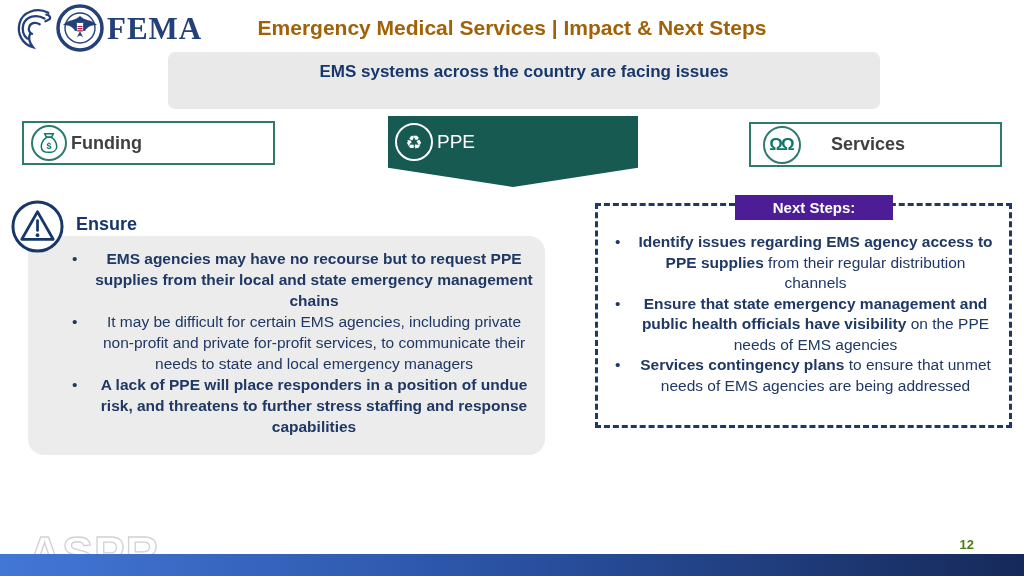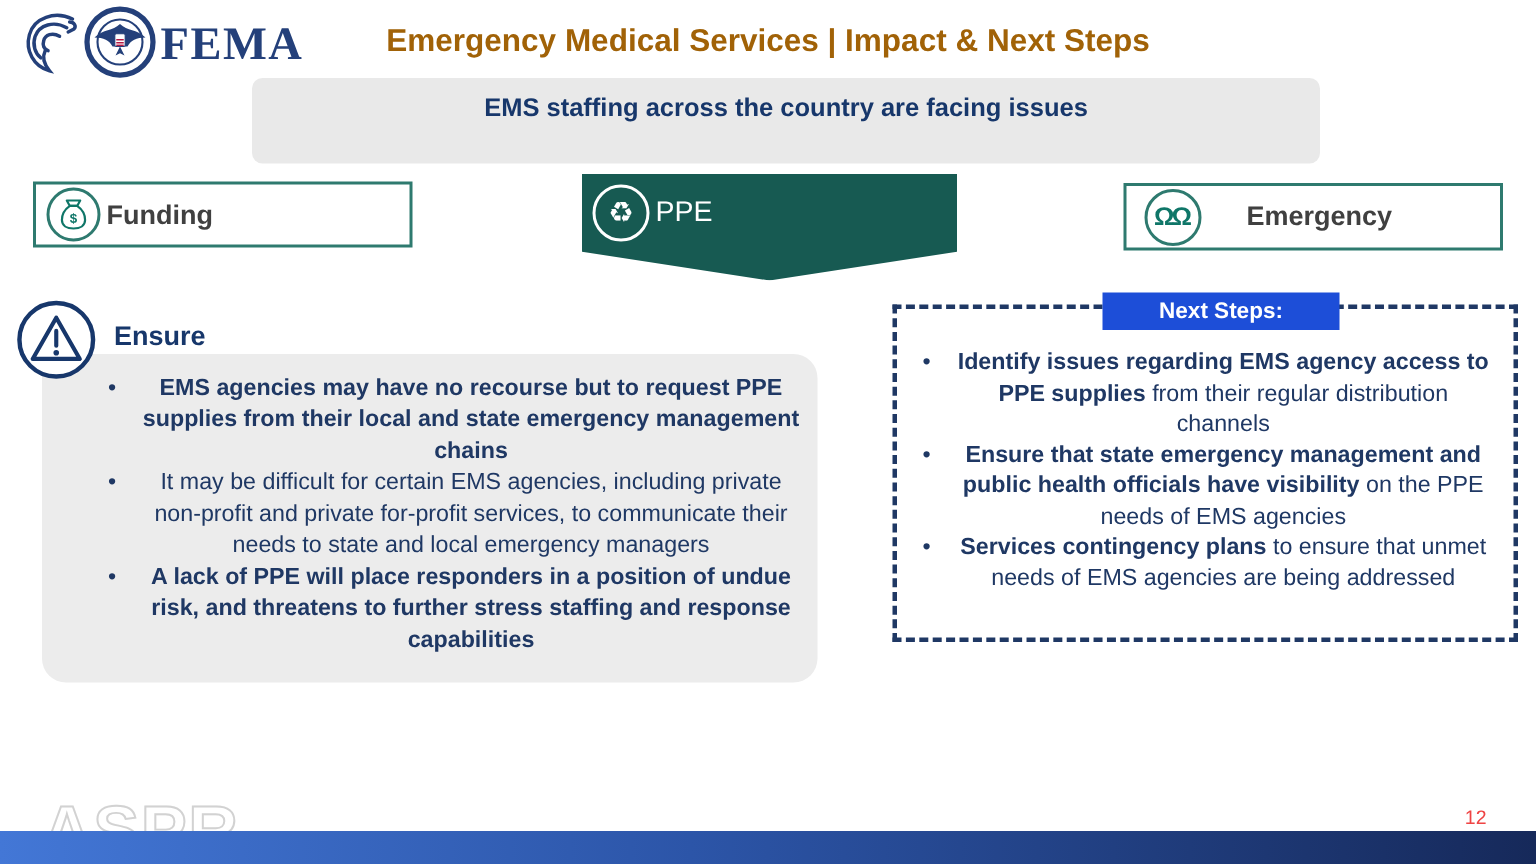--- a/index.html
+++ b/index.html
@@ -45,27 +45,27 @@
   .bullet-row{display:flex;align-items:flex-start;}
   .bullet-marker{width:19px;flex:none;}
   .bullet-text{flex:1;text-align:center;}
   .impact-box .bullet-row{font-size:15.5px;line-height:21px;color:#1F3864;}
   .b{font-weight:bold;}
 
   
   .ns-box{left:595px;top:203px;width:417px;height:225px;border:3px dashed #1F3864;box-sizing:border-box;
           padding:26px 12px 0 17px;}
   .ns-box .bullet-row{font-size:15.5px;line-height:20.5px;color:#1F3864;}
-  .ns-header{left:735px;top:195px;width:158px;height:25px;background:#1d4ed8;color:#fff;
+  .ns-header{left:735px;top:195px;width:158px;height:25px;background:#4c1d95;color:#fff;
              font-size:15px;font-weight:bold;text-align:center;line-height:25px;z-index:3;}
 
   
   .watermark{left:28px;top:526px;font-size:46px;font-weight:800;letter-spacing:1px;color:#ffffff;
              -webkit-text-stroke:1.3px #d2d2d2;text-shadow:0 0 1px #d8d8d8;z-index:1;}
-  .page-number{right:33px;top:537px;font-size:13px;color:#ef4444;z-index:1;}
+  .page-number{right:50px;top:537px;font-size:13px;color:#4d7c0f;z-index:1;font-weight:bold;}
   .bottom-bar{left:0;top:554px;width:1024px;height:22px;z-index:2;
               background:linear-gradient(90deg,#4377D6 0%,#2C55A8 45%,#16295A 100%);}
 </style>
 </head>
 <body>
 
 <div class="slide">
 
   <svg class="abs hhs-logo" viewBox="0 0 48 48">
     <g fill="none" stroke="#24407A" stroke-width="2.4" stroke-linecap="round">
@@ -85,21 +85,21 @@
     <line x1="21.5" y1="22.5" x2="26.5" y2="22.5" stroke="#B31942" stroke-width="1"></line>
     <line x1="21.5" y1="24.5" x2="26.5" y2="24.5" stroke="#B31942" stroke-width="1"></line>
     <line x1="21.5" y1="26.2" x2="26.5" y2="26.2" stroke="#B31942" stroke-width="1"></line>
   </svg>
 
   <div class="abs fema-word">FEMA</div>
 
   <div class="abs slide-title">Emergency Medical Services | Impact &amp; Next Steps</div>
 
   <div class="abs banner">
-    <span>EMS staffing across the country are facing issues</span>
+    <span>EMS systems across the country are facing issues</span>
   </div>
 
   <div class="abs cat funding-box">
     <span class="icon-circle teal-circle">
       <svg viewBox="0 0 32 32" width="26" height="26">
         <g fill="none" stroke="#0F7668" stroke-width="1.8" stroke-linejoin="round">
           <path d="M13 9 h6 l2.5 -4.5 h-11 z"></path>
           <path d="M13 9 C8 12.5 6.5 17 6.5 20.5 C6.5 25 10.5 27.5 16 27.5 C21.5 27.5 25.5 25 25.5 20.5 C25.5 17 24 12.5 19 9 Z"></path>
         </g>
         <text x="16" y="23" text-anchor="middle" font-size="11" font-weight="bold" fill="#0F7668">$</text>
@@ -114,21 +114,21 @@
         <span class="recycle-glyph">♻</span>
       </span>
       <span class="ppe-label">PPE</span>
     </div>
   </div>
 
   <div class="abs cat workforce-box">
     <span class="icon-circle teal-circle" style="width:38px;height:38px;">
       <span class="people-glyph">ΩΩ</span>
     </span>
-    <span class="cat-label">Emergency</span>
+    <span class="cat-label">Services</span>
   </div>
 
   <svg class="abs impact-icon" viewBox="0 0 56 56">
     <circle cx="28" cy="28" r="25" fill="#ffffff" stroke="#17376B" stroke-width="3"></circle>
     <path d="M28 13 L44 41 H12 Z" fill="none" stroke="#17376B" stroke-width="2.8" stroke-linejoin="round"></path>
     <line x1="28" y1="22" x2="28" y2="32" stroke="#17376B" stroke-width="2.8" stroke-linecap="round"></line>
     <circle cx="28" cy="36.8" r="1.9" fill="#17376B"></circle>
   </svg>
   <div class="abs impact-heading">Ensure</div>
 

